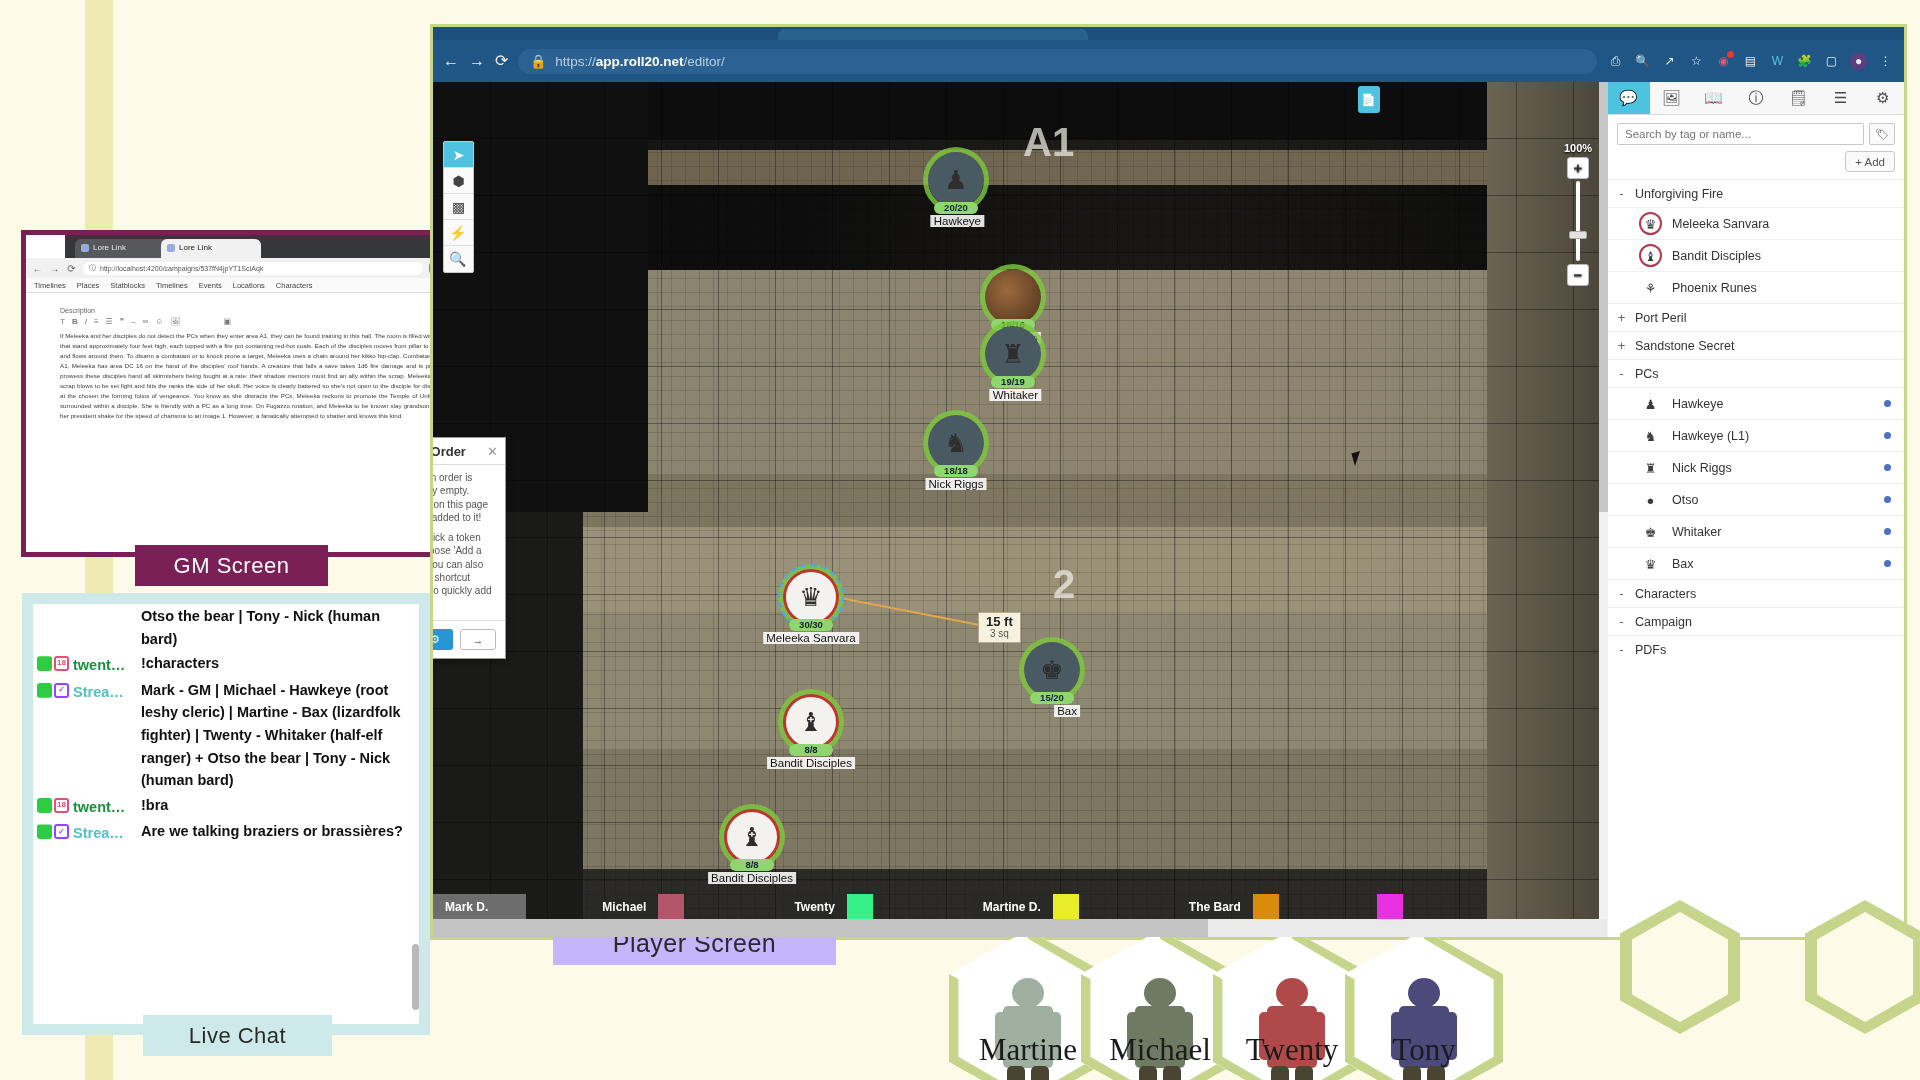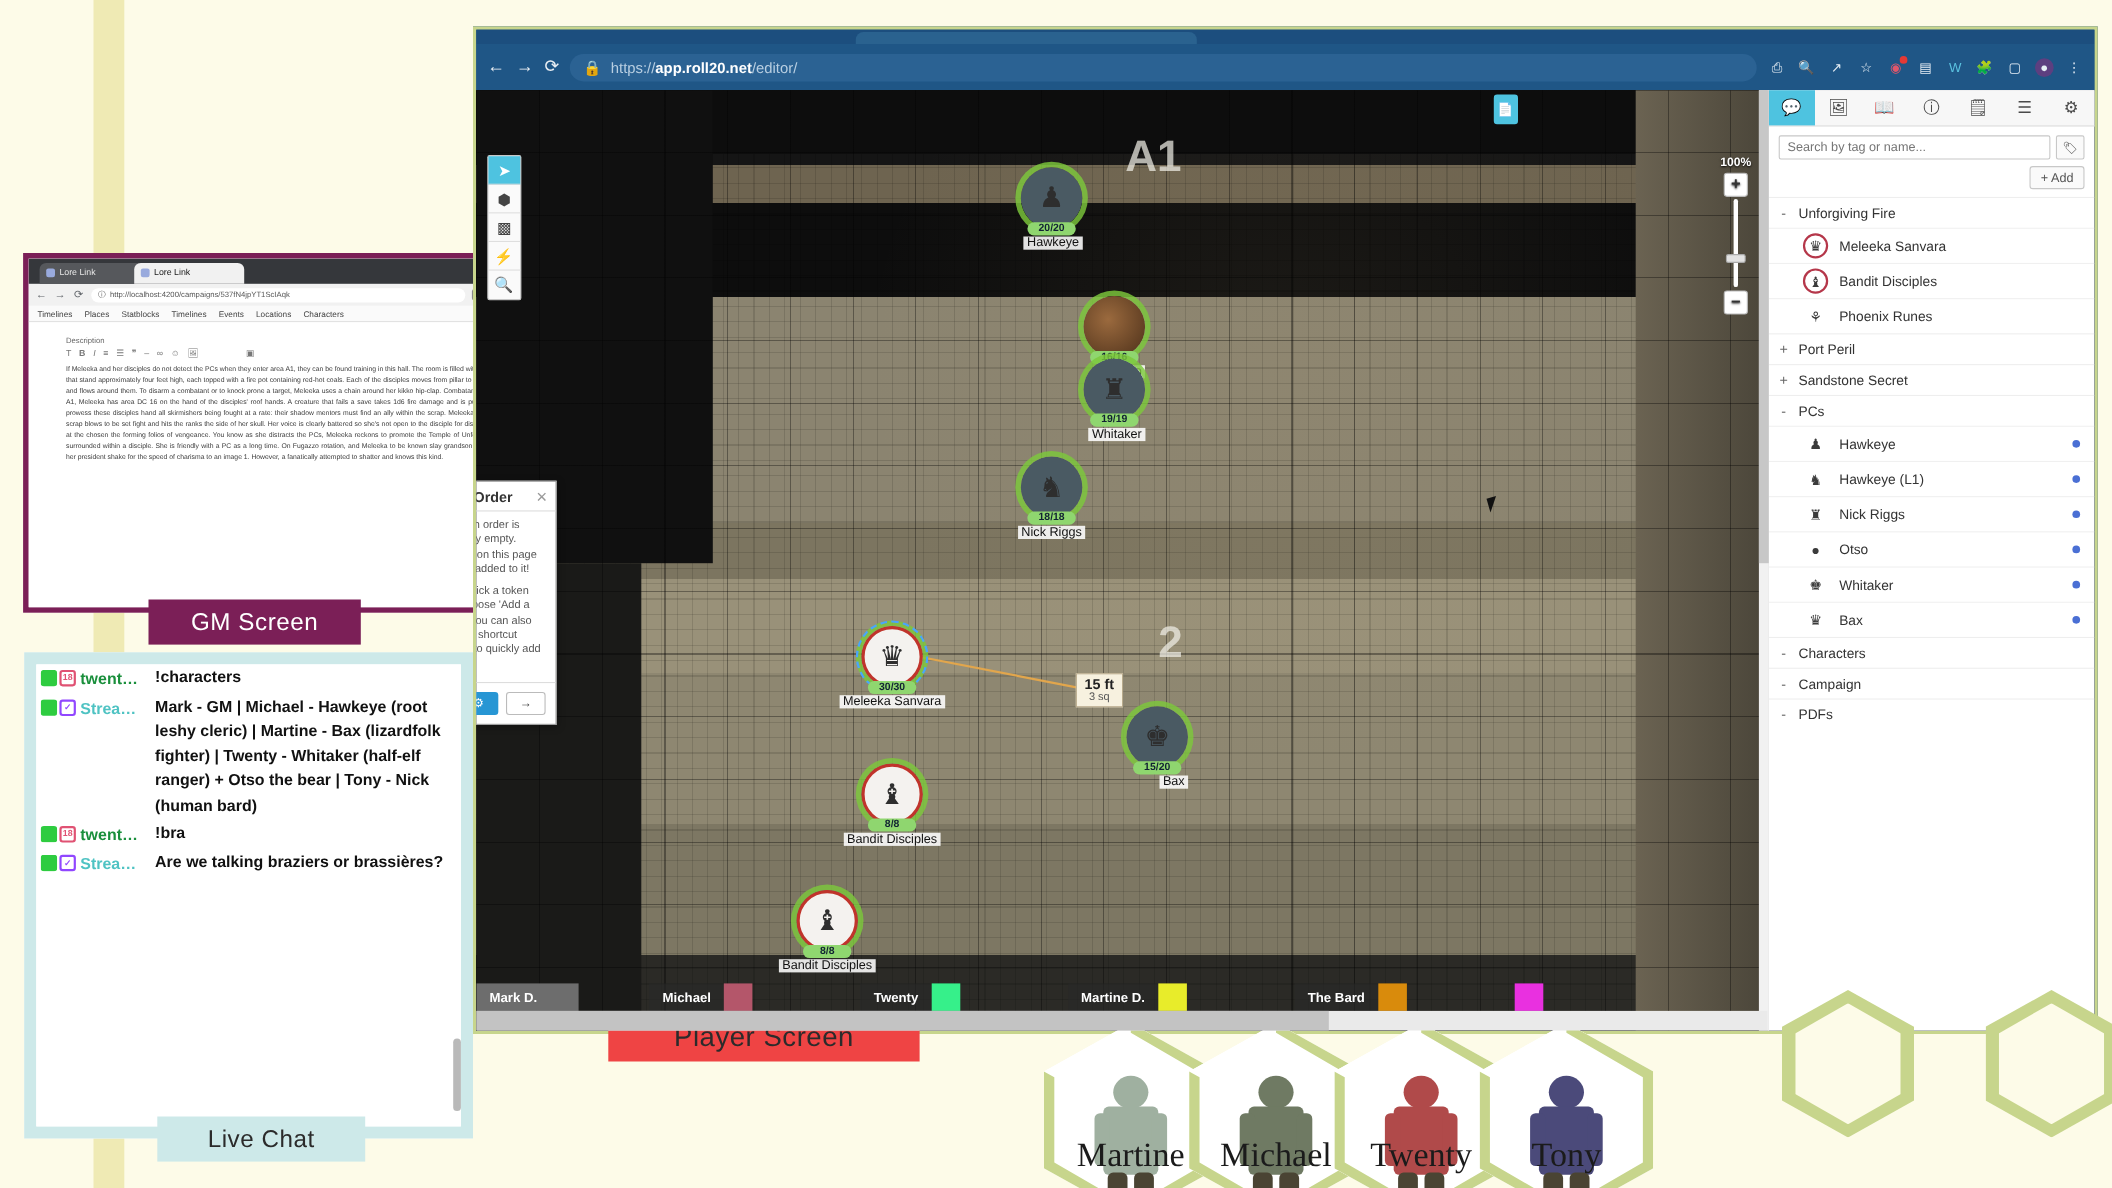--- a/index.html
+++ b/index.html
@@ -18,21 +18,21 @@
   .hexout {
     position:absolute; border:4px solid #cdd98a; background:transparent;
   }
 
   
   #gm-window {
     position:absolute; left:21px; top:230px; width:525px; height:327px;
     background:#ffffff; border:5px solid #7b1f57;
     overflow:hidden;
   }
-  #gm-tabbar { height:23px; background:#35373b; position:relative; }
+  #gm-tabbar { height:23px; background:#35373b; position:relative;margin-left:39px; }
   .gm-tab {
     position:absolute; top:4px; height:19px; background:#56585c; border-radius:6px 6px 0 0;
     color:#e6e6e6; font-size:8px; padding:4px 0 0 18px; white-space:nowrap;
   }
   .gm-tab.active { background:#f1f1f1; color:#222; }
   .gm-tab .favi { position:absolute; left:6px; top:5px; width:8px; height:8px; border-radius:2px; background:#9ad; }
   #gm-urlbar { height:20px; background:#f1f1f1; display:flex; align-items:center; gap:6px; padding:0 6px; }
   .gm-nav-ico { width:11px; height:11px; color:#5f6368; font-size:10px; line-height:11px; text-align:center; }
   #gm-url-pill {
     flex:1; height:13px; background:#fff; border-radius:8px; font-size:7px; color:#555;
@@ -82,21 +82,21 @@
   #webcam .body { position:absolute; left:50%; bottom:-8px; transform:translateX(-50%); width:215px; height:105px; border-radius:56px 56px 0 0; background:#4b5563; }
   #webcam .shirt-txt { position:absolute; left:50%; bottom:42px; transform:translateX(-50%); font-family:"Liberation Serif",serif; font-weight:bold; font-size:19px; color:#d8d8d8; letter-spacing:1px; white-space:nowrap; opacity:.75; }
   #webcam .beard { position:absolute; left:50%; top:112px; transform:translateX(-50%); width:60px; height:30px; border-radius:0 0 30px 30px; background:#6b4f3a; opacity:.55; }
 
   
   .label-plate {
     position:absolute; display:flex; align-items:center; justify-content:center;
     font-weight:normal; letter-spacing:.5px;
   }
   #gm-screen-label { left:135px; top:545px; width:193px; height:41px; background:#7b1f57; color:#fff; font-size:22px; }
-  #player-screen-label { left:553px; top:922px; width:283px; height:43px; background:#ef4444; color:#2b2b2b; font-size:25px; }
+  #player-screen-label { left:553px; top:922px; width:283px; height:43px; background:#c4b5fd; color:#2b2b2b; font-size:25px; }
   #live-chat-label { left:143px; top:1015px; width:189px; height:41px; background:#cde9e9; color:#2b2b2b; font-size:22px; }
 
   
   #chat-frame { position:absolute; left:22px; top:593px; width:408px; height:442px; border:11px solid #cde9e9; background:#fff; }
   #chat-inner { width:100%; height:100%; background:#fff; position:relative; overflow:hidden; }
   .chat-row { display:flex; align-items:flex-start; padding:1px 4px 1px 4px; font-size:14.5px; line-height:1.56; font-weight:bold; }
   .chat-badges { display:flex; gap:2px; width:36px; flex:0 0 36px; padding-top:4px; }
   .badge { width:15px; height:15px; border-radius:3px; display:flex; align-items:center; justify-content:center; font-size:8px; color:#fff; }
   .badge.sub { background:#2ecc40; clip-path: polygon(0 0,100% 0,100% 100%,0 100%); }
   .badge.twitch { background:#fff; border:2px solid #e05273; color:#e05273; }
@@ -323,20 +323,25 @@
         </div>
       <div id="gm-float-btn">✎</div>
     </div>
   </div>
 
   <div class="label-plate" id="gm-screen-label">GM Screen</div>
 
   <div id="chat-frame">
     <div id="chat-inner">
         <div class="chat-row">
+          <div class="chat-badges"></div>
+          <div class="chat-user green"></div>
+          <div class="chat-msg">Otso the bear | Tony - Nick (human bard)</div>
+        </div>
+        <div class="chat-row">
           <div class="chat-badges">
             <span class="badge sub"></span>
             <span class="badge twitch">18</span>
           </div>
           <div class="chat-user green">twent…</div>
           <div class="chat-msg">!characters</div>
         </div>
         <div class="chat-row">
           <div class="chat-badges">
             <span class="badge sub"></span>

